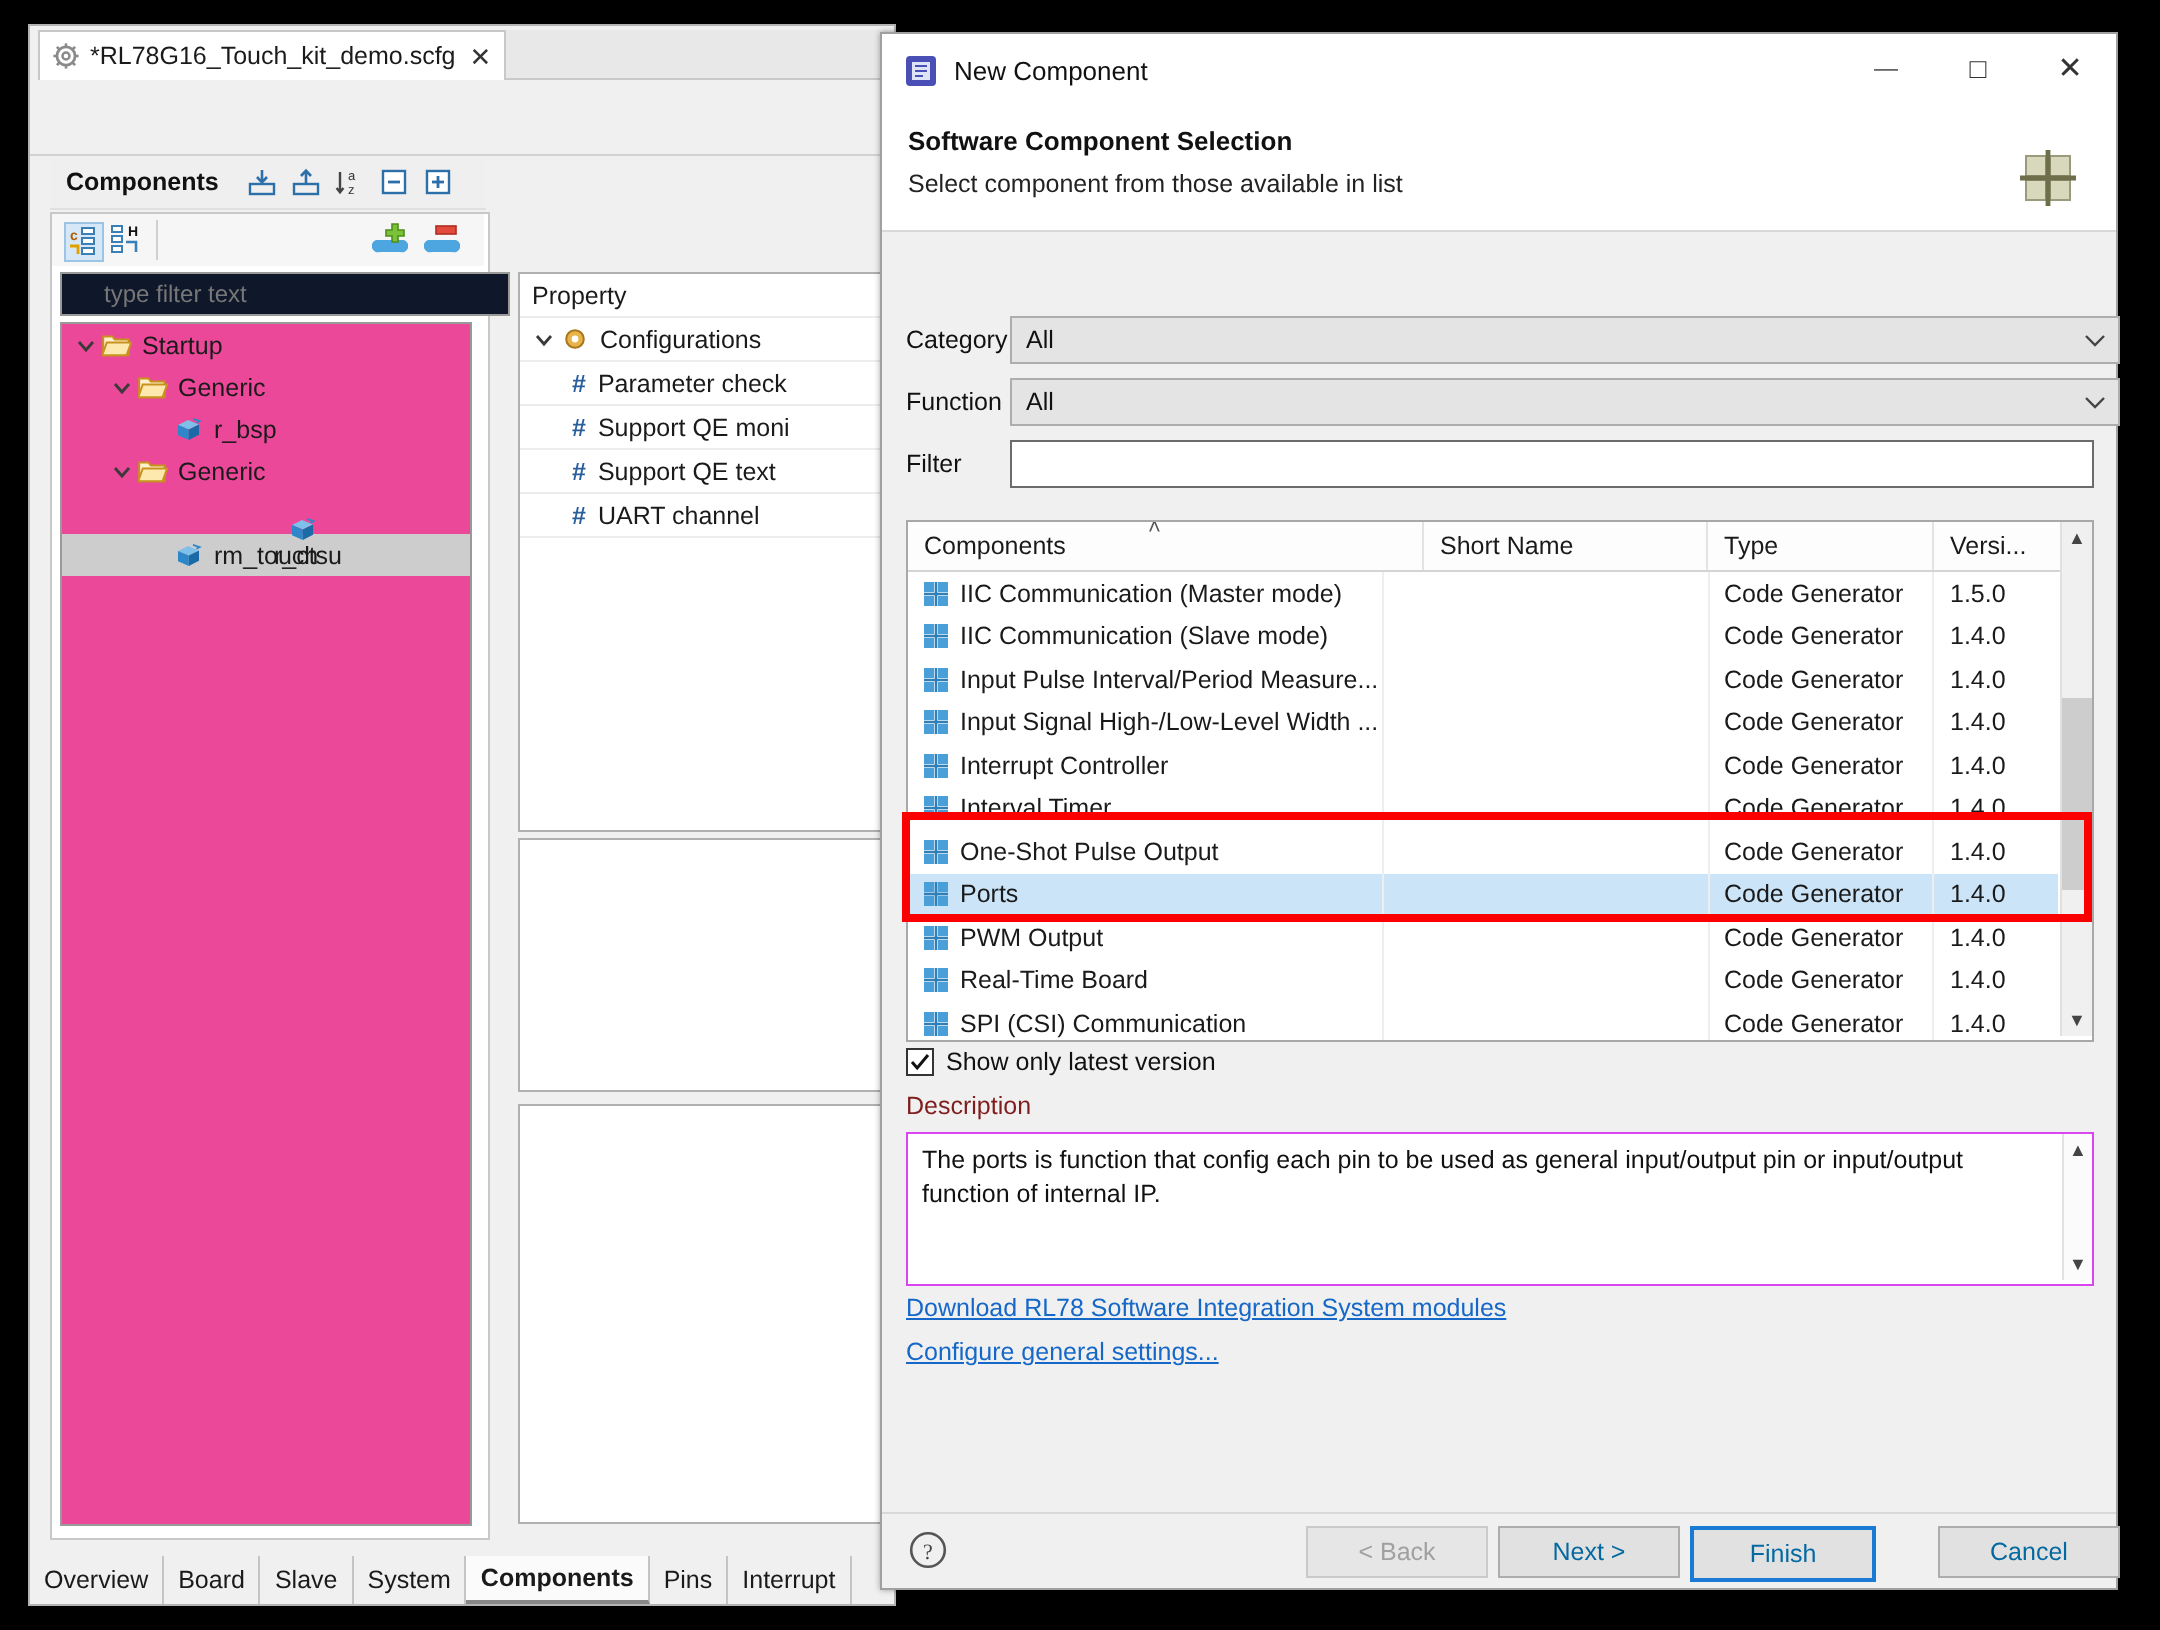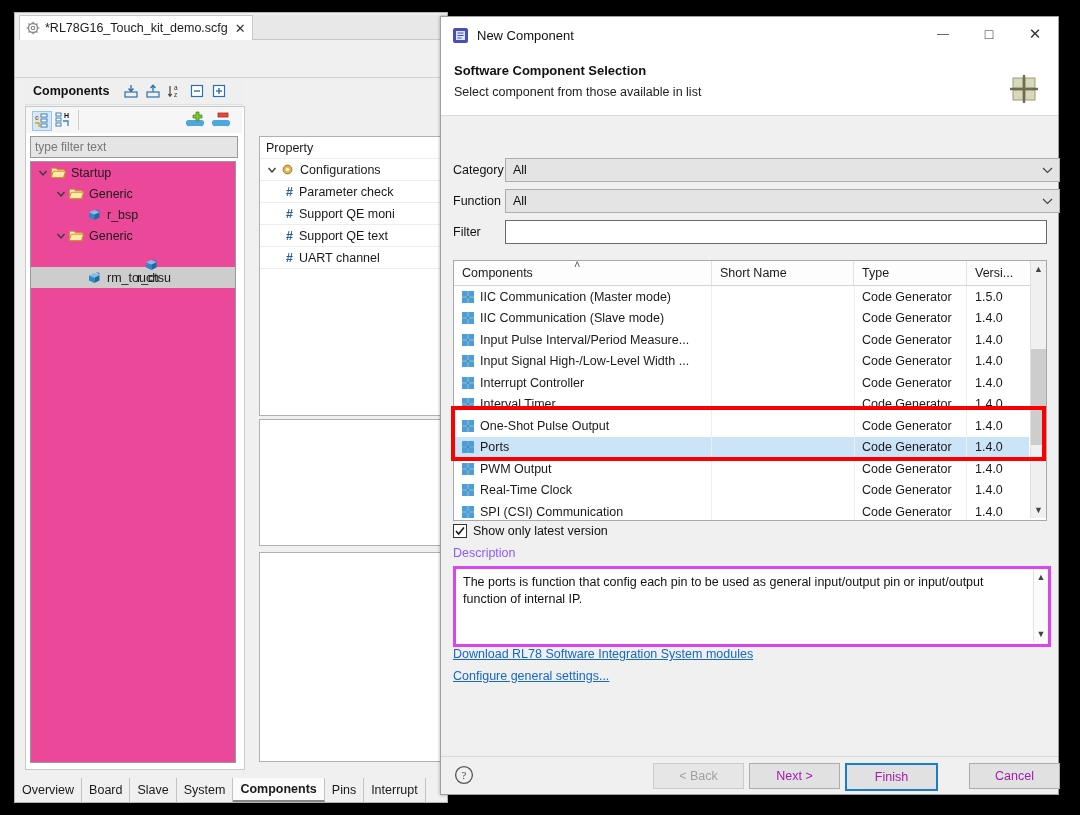--- a/index.html
+++ b/index.html
@@ -18,21 +18,21 @@
   #ide-title span{font-size:15px;font-weight:bold;color:#111;padding-left:16px;}
   #ide-titlesep{position:absolute;left:0;top:64px;width:432px;height:1px;background:#d2d2d2;}
   #ide-body{position:absolute;left:0;top:65px;width:432px;height:700px;background:#f0f0f0;}
 
   .panel-head{position:absolute;height:26px;display:flex;align-items:center;background:#efefef;border-bottom:1px solid #e0e0e0;}
   .panel-head .ptitle{font-size:12.5px;font-weight:bold;color:#111;}
   .hicon{width:16px;height:16px;margin-left:6px;display:inline-block;}
 
   #comp-panel{position:absolute;left:10px;top:28px;width:218px;height:662px;background:#fff;border:1px solid #c8c8c8;}
   #comp-tools{position:absolute;left:0;top:0;width:216px;height:26px;background:#f6f6f6;}
-  #filter-box{position:absolute;left:4px;top:29px;width:202px;height:20px;background:#e5e5e5;border:1px solid #999;display:flex;align-items:center;padding-left:4px;font-size:12px;color:#777;}
+  #filter-box{position:absolute;left:4px;top:29px;width:202px;height:20px;background:#0f172a;border:1px solid #999;display:flex;align-items:center;padding-left:21px;font-size:12px;color:#777;}
   #tree{position:absolute;left:4px;top:54px;width:204px;height:600px;background:#ec4899;border:1px solid #999;overflow:hidden;}
   .tnode{height:21px;display:flex;align-items:center;font-size:12.5px;color:#1a1a1a;}
   .tnode.sel{background:#cdcdcd;}
   .arrow{width:12px;height:12px;margin-right:2px;flex:0 0 auto;}
   .ficon{width:15px;height:13px;margin-right:5px;flex:0 0 auto;}
 
   #cfg-panel{position:absolute;left:234px;top:28px;width:210px;height:662px;}
   #cfg-head{position:absolute;left:0;top:0;width:210px;height:26px;}
   #prop-table{position:absolute;left:10px;top:30px;width:220px;height:278px;background:#fff;border:1px solid #b0b0b0;overflow:hidden;}
   .prow{height:21px;display:flex;align-items:center;font-size:12.5px;color:#1a1a1a;border-bottom:1px solid #ededed;}
@@ -63,42 +63,42 @@
   .flab{font-size:12.5px;color:#111;}
   .combo{position:absolute;height:22px;background:#e4e4e4;border:1px solid #adadad;display:flex;align-items:center;justify-content:space-between;padding:0 6px 0 7px;font-size:12.5px;color:#111;}
   .txtin{position:absolute;height:22px;background:#fff;border:1px solid #6b6b6b;}
 
   #tbl{position:absolute;left:12px;top:144px;width:592px;height:259px;background:#fff;border:1px solid #a8a8a8;overflow:hidden;}
   #thead{position:absolute;left:0;top:0;width:590px;height:24px;background:#fdfdfd;border-bottom:1px solid #d4d4d4;}
   .th{position:absolute;top:0;height:24px;display:flex;align-items:center;padding-left:8px;font-size:12.5px;color:#1a1a1a;border-right:1px solid #e3e3e3;box-sizing:border-box;}
   #tbody{position:absolute;left:0;top:25px;width:575px;height:233px;}
   .trow{position:absolute;left:0;width:575px;height:21.5px;display:flex;align-items:center;}
   .trow.sel{background:#cce4f7;}
-  .tc-name{position:absolute;left:0;width:258px;display:flex;align-items:center;padding-left:8px;box-sizing:border-box;font-size:12.5px;color:#1a1a1a;height:21.5px;border-right:1px solid #eee;}
+  .tc-name{position:absolute;left:0;width:238px;display:flex;align-items:center;padding-left:8px;box-sizing:border-box;font-size:12.5px;color:#1a1a1a;height:21.5px;border-right:1px solid #eee;}
   .tc-short{position:absolute;left:258px;width:142px;height:21.5px;border-right:1px solid #eee;}
   .tc-type{position:absolute;left:400px;width:113px;height:21.5px;display:flex;align-items:center;padding-left:8px;box-sizing:border-box;font-size:12.5px;color:#1a1a1a;border-right:1px solid #eee;}
   .tc-ver{position:absolute;left:513px;width:62px;height:21.5px;display:flex;align-items:center;padding-left:8px;box-sizing:border-box;font-size:12.5px;color:#1a1a1a;}
   .gicon{width:12px;height:12px;margin-right:6px;flex:0 0 auto;}
   #tscroll{position:absolute;right:0;top:0;width:15px;height:257px;background:#f0f0f0;border-left:1px solid #e0e0e0;}
   #tthumb{position:absolute;left:0;width:15px;background:#cdcdcd;}
   .sbar-arrow{position:absolute;left:0;width:15px;height:16px;display:flex;align-items:center;justify-content:center;font-size:9px;color:#444;}
 
   #chk-row{position:absolute;left:12px;top:408px;display:flex;align-items:center;font-size:12.5px;color:#111;}
   #chkbox{width:12px;height:12px;border:1px solid #333;background:#fff;margin-right:6px;position:relative;}
-  #desc-label{position:absolute;left:12px;top:430px;font-size:12.5px;color:#8b5cf6;}
-  #desc-box{position:absolute;left:12px;top:450px;width:592px;height:75px;background:#fff;border:3px solid #d946ef;}
+  #desc-label{position:absolute;left:12px;top:430px;font-size:12.5px;color:#7f1d1d;}
+  #desc-box{position:absolute;left:12px;top:450px;width:592px;height:75px;background:#fff;border:1px solid #d946ef;}
   #desc-text{position:absolute;left:7px;top:5px;width:552px;font-size:12.5px;color:#111;line-height:17px;}
   #desc-scroll{position:absolute;right:0;top:0;width:14px;height:73px;background:#fbfbfb;border-left:1px solid #e2e2e2;}
 
   .link{position:absolute;left:12px;font-size:12.5px;color:#1567c8;text-decoration:underline;}
 
   #dlg-footsep{position:absolute;left:0;top:739px;width:617px;height:1px;background:#d8d8d8;}
   #dlg-foot{position:absolute;left:0;top:740px;width:617px;height:36px;background:#f0f0f0;}
   #help-icon{position:absolute;left:13px;top:8px;width:20px;height:20px;}
-  .dbtn{position:absolute;top:6px;height:24px;width:89px;background:#e1e1e1;border:1px solid #adadad;display:flex;align-items:center;justify-content:center;font-size:12.5px;color:#a21caf;}
+  .dbtn{position:absolute;top:6px;height:24px;width:89px;background:#e1e1e1;border:1px solid #adadad;display:flex;align-items:center;justify-content:center;font-size:12.5px;color:#0369a1;}
   .dbtn.disabled{color:#a0a0a0;background:#e6e6e6;border-color:#cacaca;}
   .dbtn.default{background:#e1e1e1;border:2px solid #1a7ad4;}
 
   #redbox{position:absolute;left:451px;top:406px;width:595px;height:55px;border:4px solid #fb0000;box-sizing:border-box;pointer-events:none;}
 </style>
 </head>
 <body>
 
 <div id="root">
 
@@ -526,21 +526,21 @@
             <div class="trow" style="top: 193.5px;">
               <div class="tc-name">
                 <svg width="12" height="12" viewBox="0 0 12 12" class="gicon">
                   <rect x="0" y="0" width="5" height="5" fill="#4a9fd8"></rect>
                   <rect x="7" y="0" width="5" height="5" fill="#4a9fd8"></rect>
                   <rect x="0" y="7" width="5" height="5" fill="#4a9fd8"></rect>
                   <rect x="7" y="7" width="5" height="5" fill="#4a9fd8"></rect>
                   <line x1="6" y1="0" x2="6" y2="12" stroke="#2f7fb8" stroke-width="1.3"></line>
                   <line x1="0" y1="6" x2="12" y2="6" stroke="#2f7fb8" stroke-width="1.3"></line>
                 </svg>
-                <span>Real-Time Clock</span>
+                <span>Real-Time Board</span>
               </div>
               <div class="tc-short"></div>
               <div class="tc-type">Code Generator</div>
               <div class="tc-ver">1.4.0</div>
             </div>
             <div class="trow" style="top: 215px;">
               <div class="tc-name">
                 <svg width="12" height="12" viewBox="0 0 12 12" class="gicon">
                   <rect x="0" y="0" width="5" height="5" fill="#4a9fd8"></rect>
                   <rect x="7" y="0" width="5" height="5" fill="#4a9fd8"></rect>

